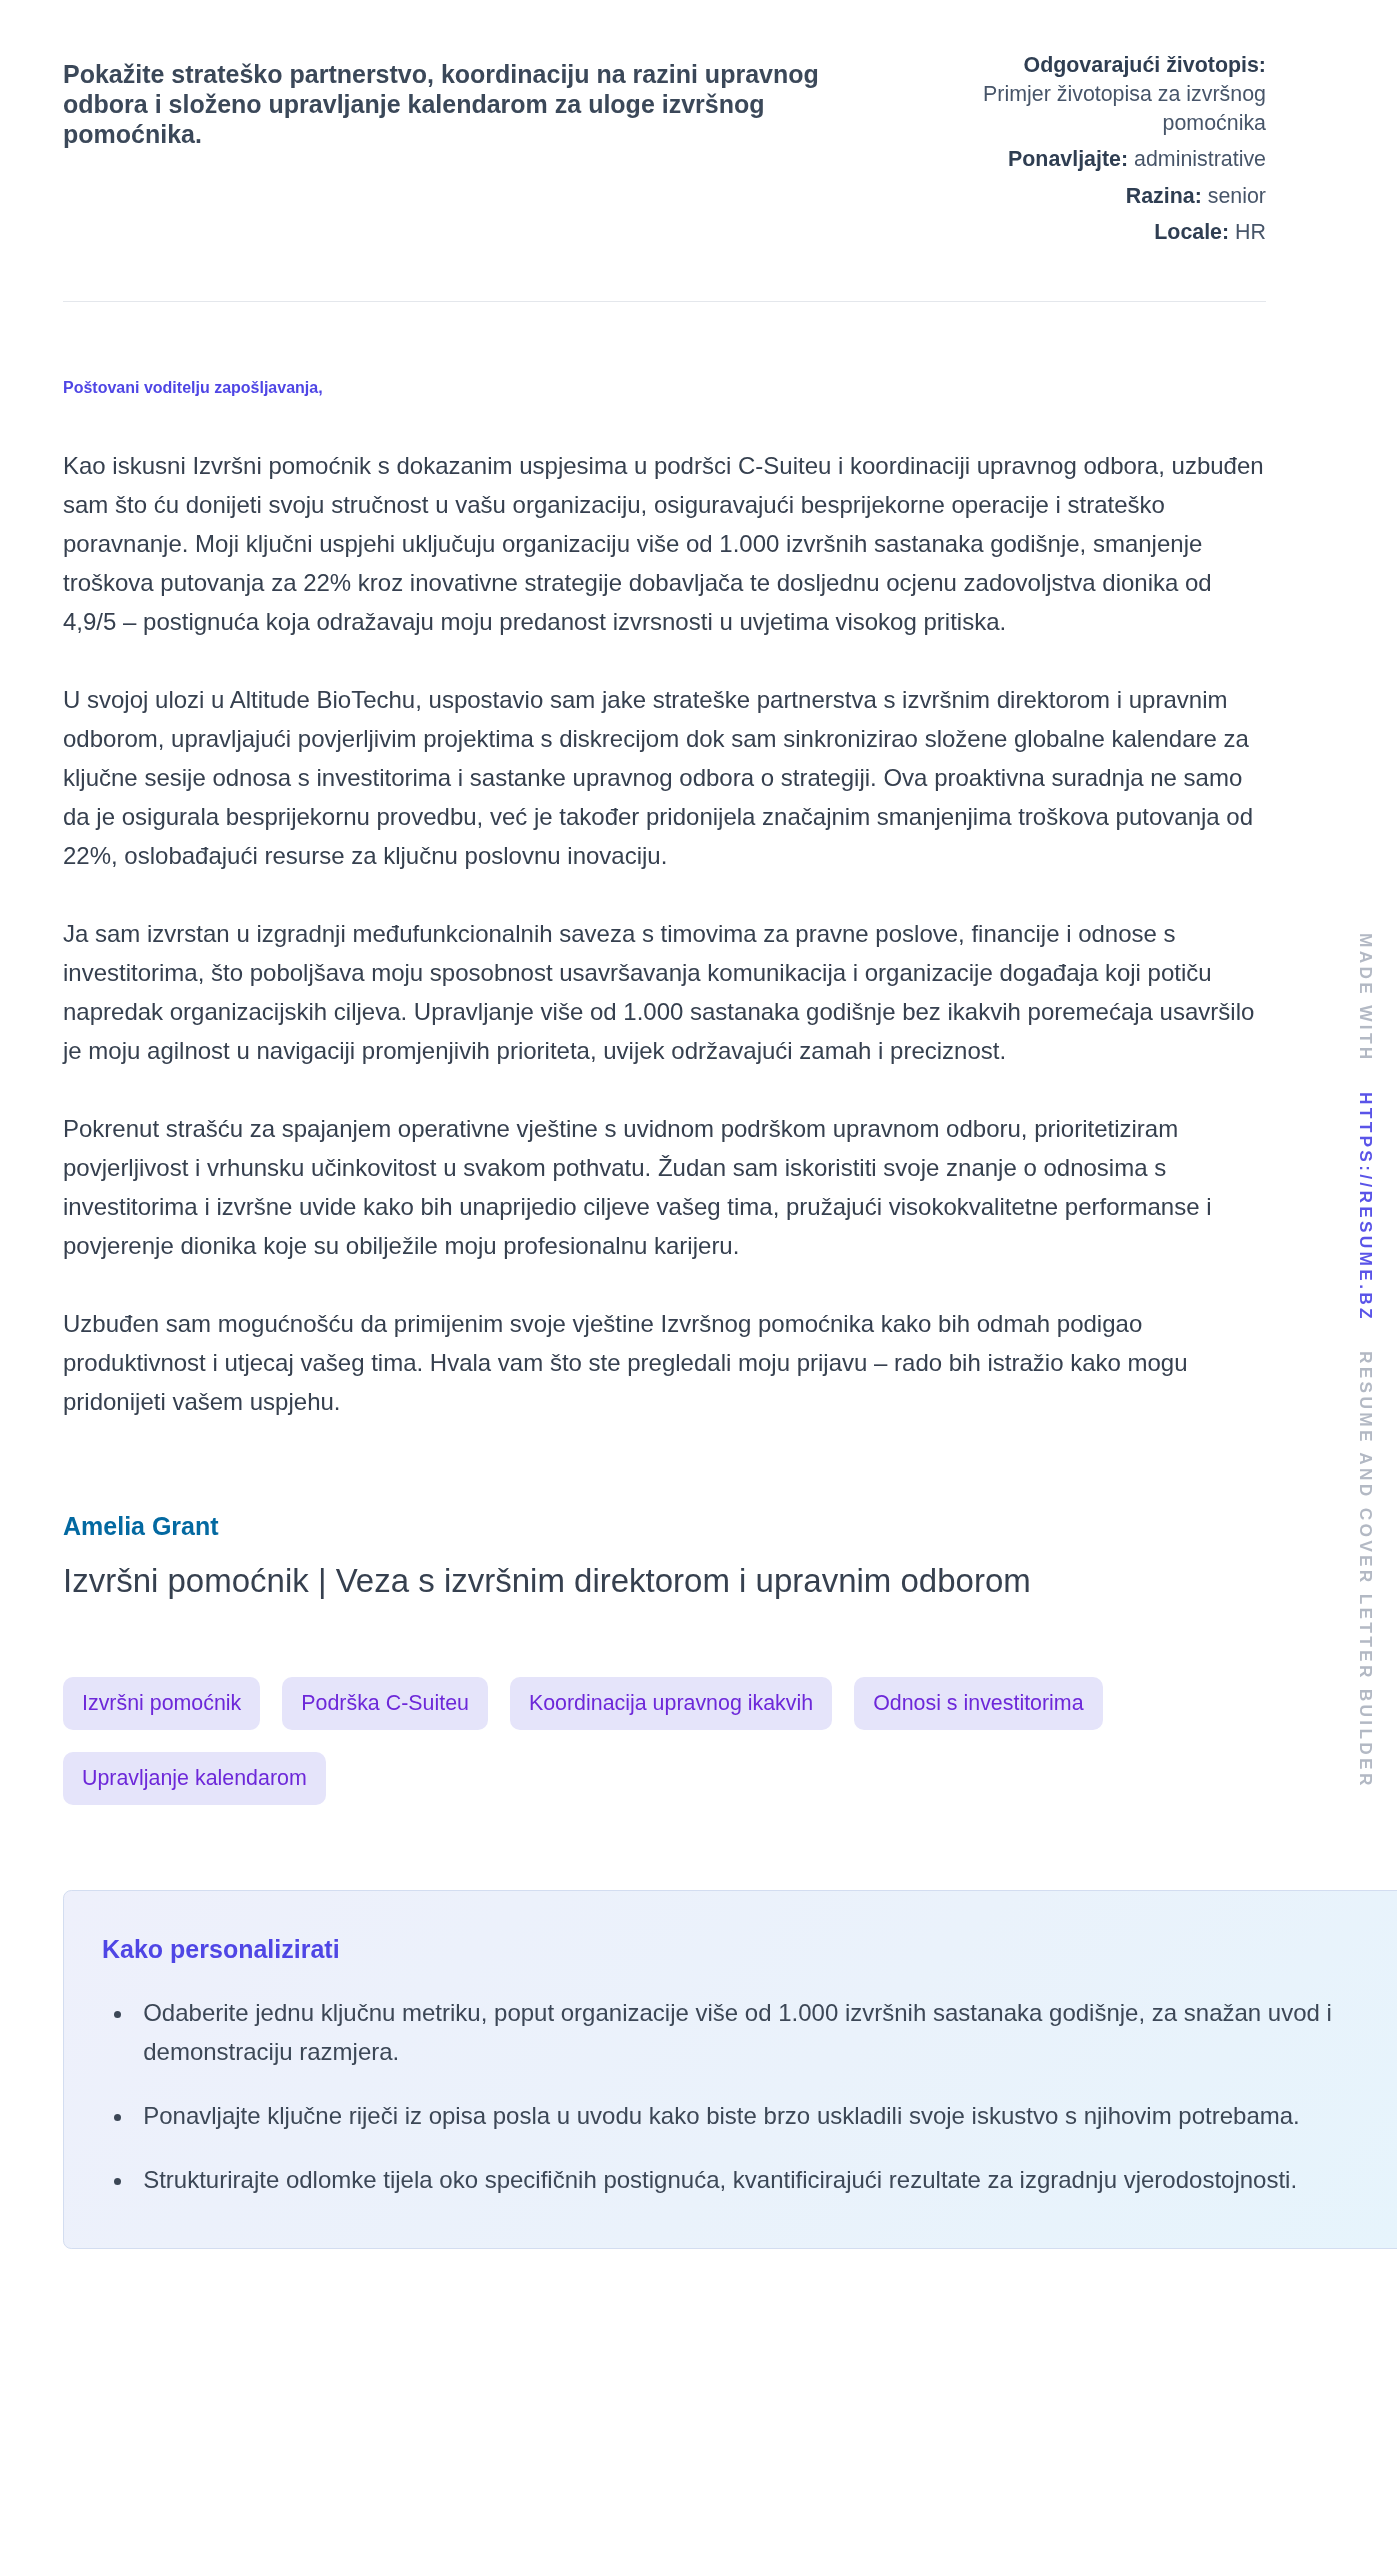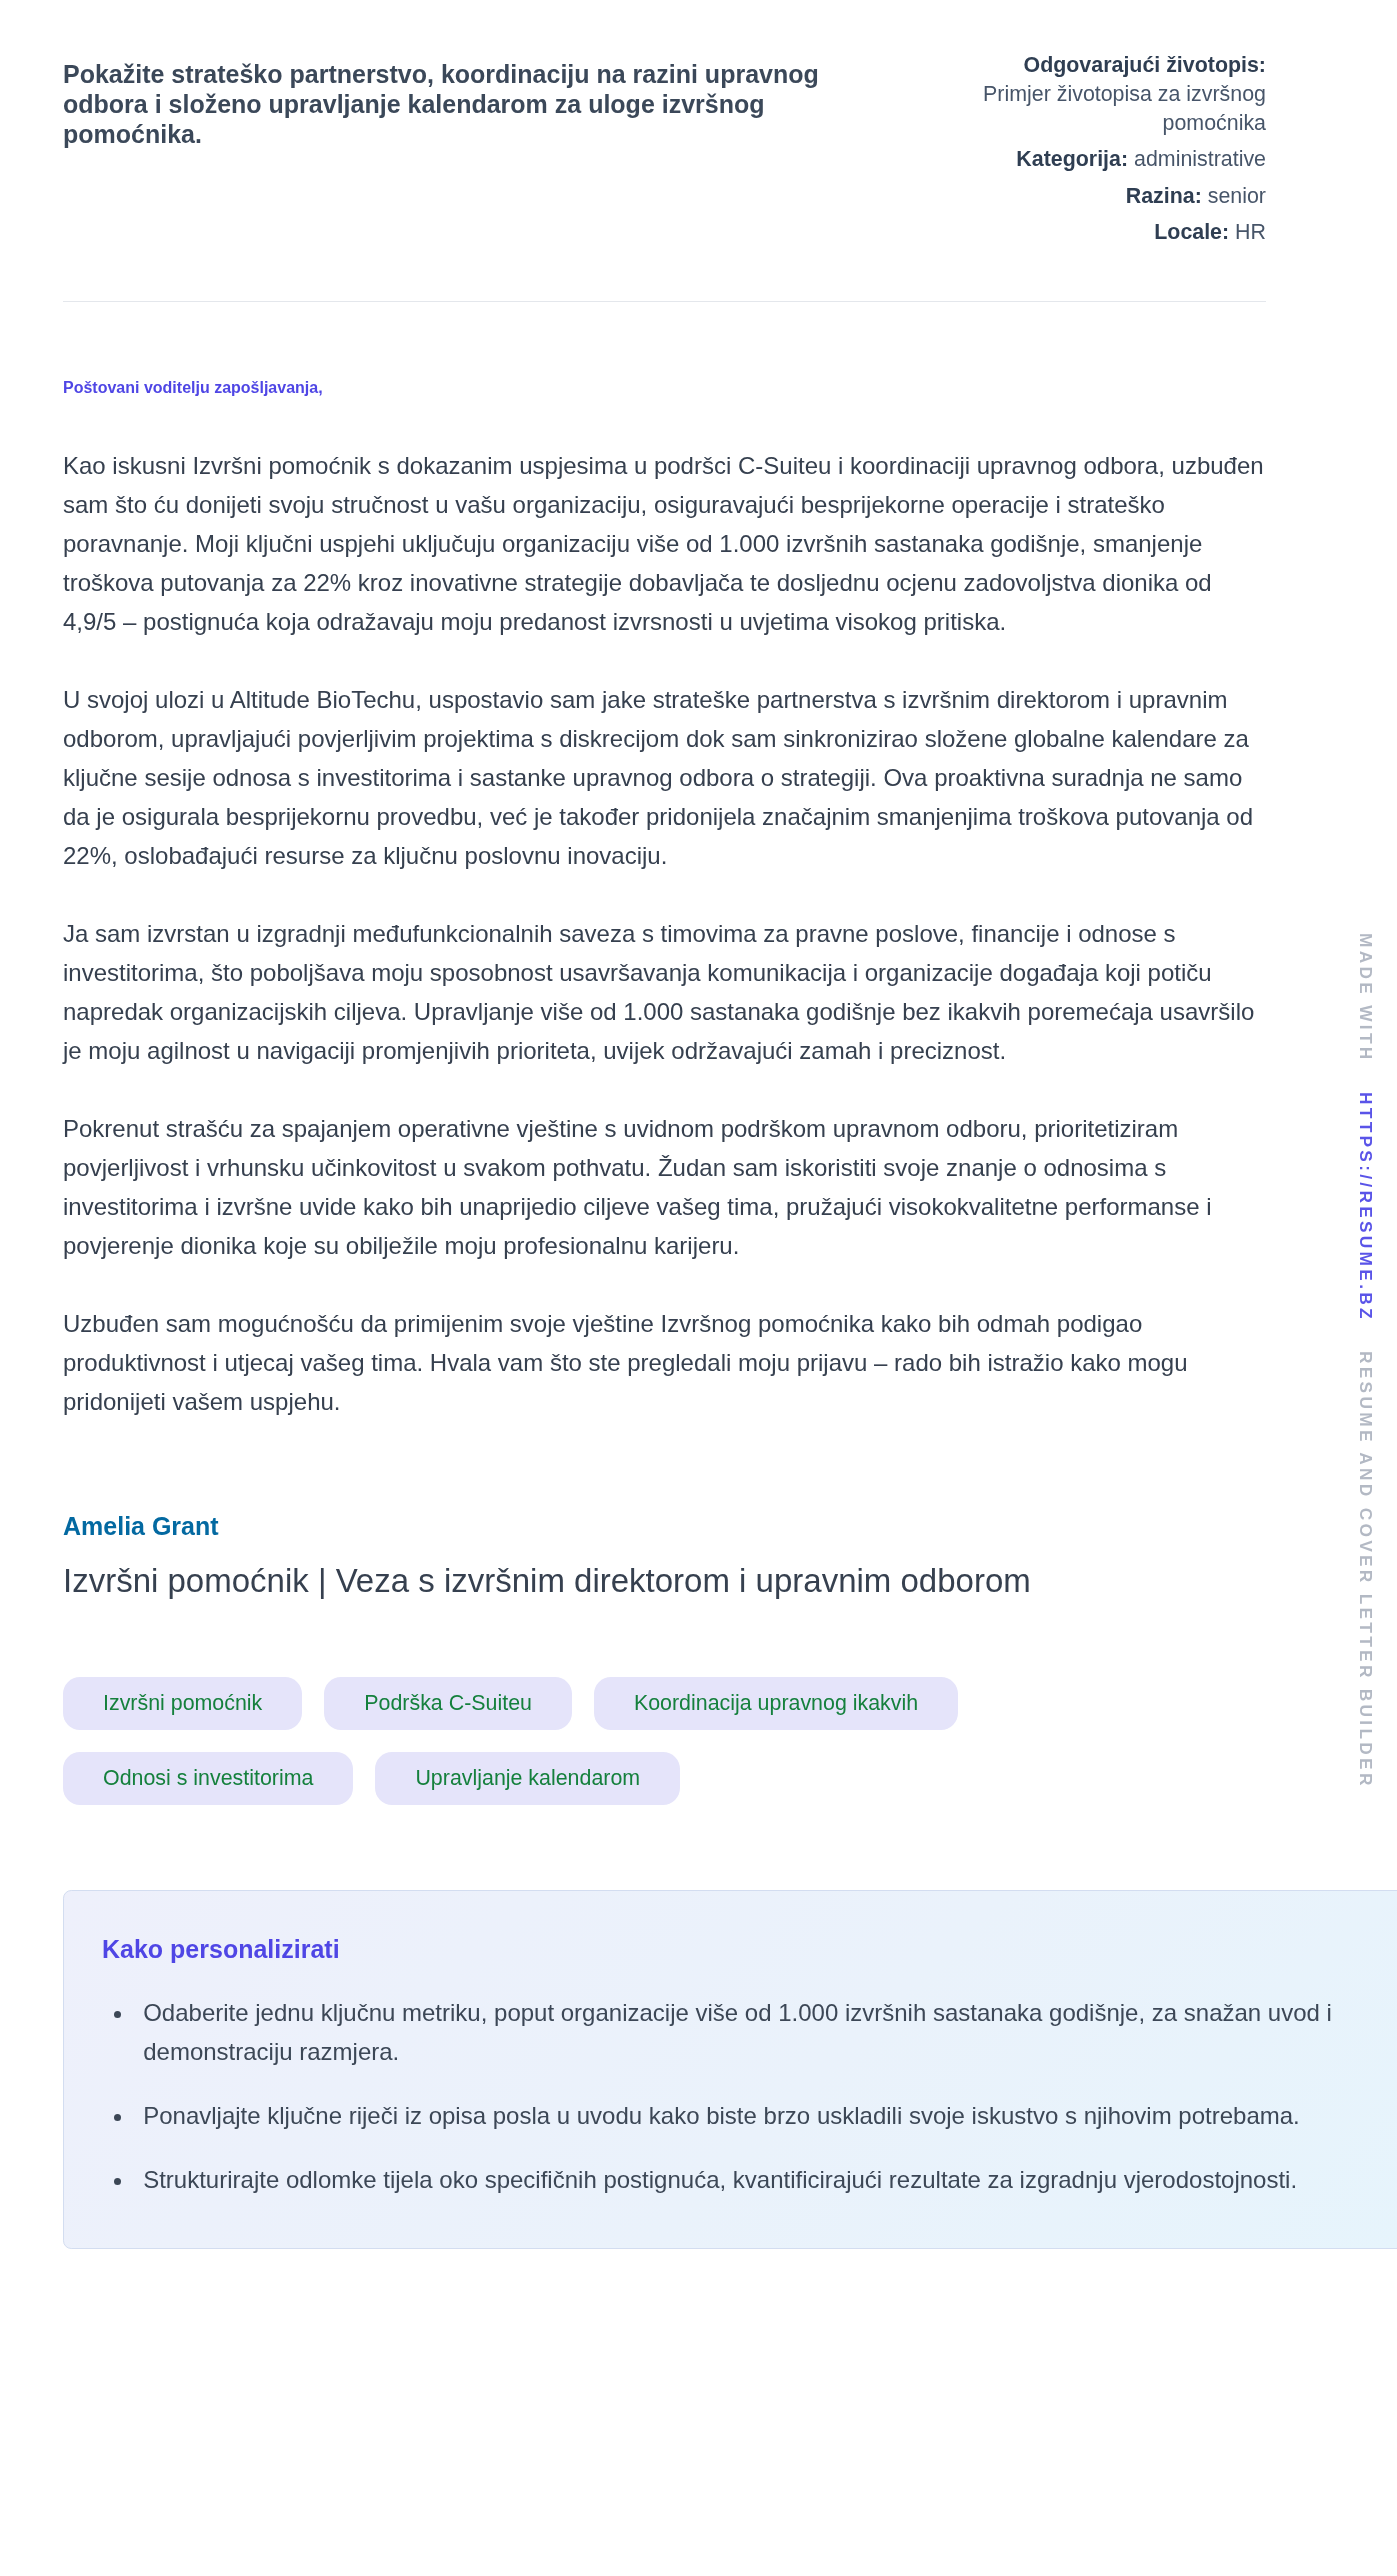--- a/index.html
+++ b/index.html
@@ -88,25 +88,25 @@
   .tags {
     margin-top: 79px;
     display: flex;
     flex-wrap: wrap;
     gap: 22px;
     max-width: 1134px;
   }
   .tag-chip {
     display: inline-block;
     background: #e5e4fa;
-    color: #15803d;
+    color: #6d28d9;
     font-size: 21.4px;
     line-height: 25px;
-    padding: 14px 40px;
-    border-radius: 17px;
+    padding: 14px 19px;
+    border-radius: 10px;
     cursor: pointer;
     white-space: nowrap;
   }
 
   
   .tips-box {
     margin-top: 85px;
     width: 1351px;
     border: 0.8px solid #d3ddf0;
     border-radius: 8.2px;
@@ -164,21 +164,21 @@
   <header class="header">
     <div class="header-left">
       <div class="page-subtitle">Pokažite strateško partnerstvo, koordinaciju na razini upravnog odbora i složeno upravljanje kalendarom za uloge izvršnog pomoćnika.</div>
     </div>
     <aside class="header-meta">
       <div class="meta-row">
         <div class="meta-label">Odgovarajući životopis:</div>
         <a class="meta-link">Primjer životopisa za izvršnog pomoćnika</a>
       </div>
       <div class="meta-row">
-        <span class="meta-label">Kategorija:</span>
+        <span class="meta-label">Ponavljajte:</span>
         <span>administrative</span>
       </div>
       <div class="meta-row">
         <span class="meta-label">Razina:</span>
         <span>senior</span>
       </div>
       <div class="meta-row">
         <span class="meta-label">Locale:</span>
         <span>HR</span>
       </div>

